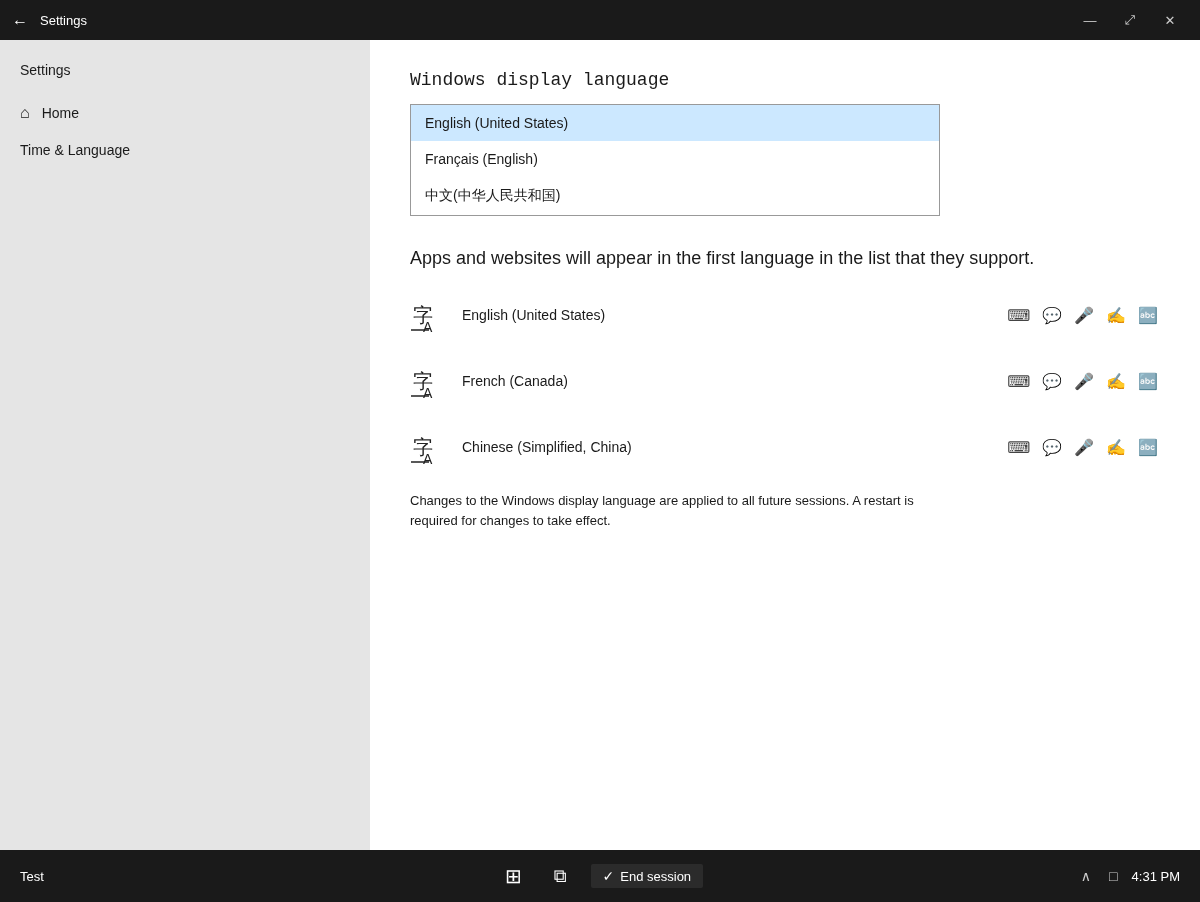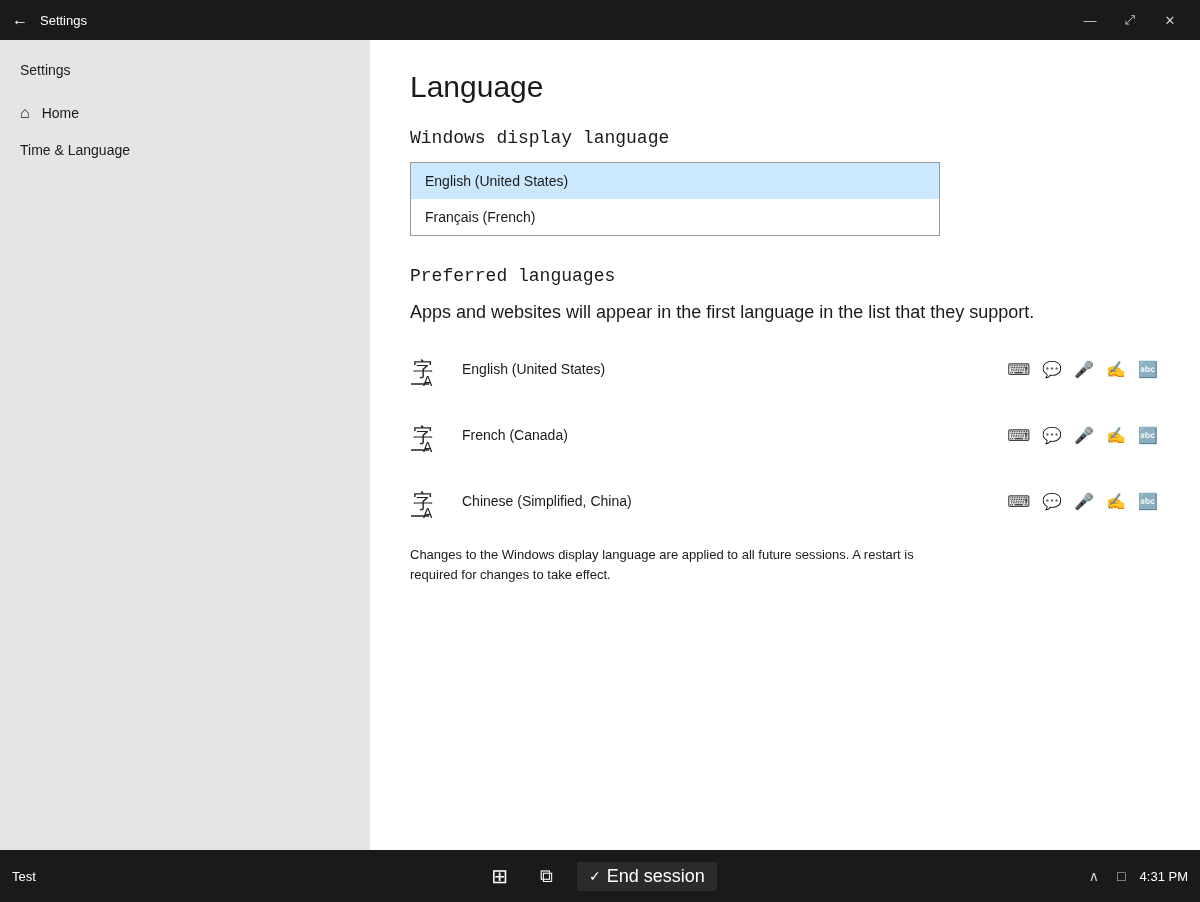--- a/index.html
+++ b/index.html
@@ -178,21 +178,21 @@
       font-weight: 400;
       color: #1a1a1a;
     }
 
     
     .taskbar {
       background: #1a1a1a;
       height: 52px;
       display: flex;
       align-items: center;
-      padding: 0 12px;
+      padding: 0 20px;
       flex-shrink: 0;
       color: #fff;
     }
     .taskbar-left {
       display: flex;
       align-items: center;
       gap: 6px;
       min-width: 120px;
     }
     .taskbar-label {
@@ -224,21 +224,21 @@
       gap: 6px;
       background: rgba(255,255,255,0.08);
       padding: 4px 12px;
       border-radius: 2px;
       cursor: pointer;
     }
     .taskbar-session-icon {
       font-size: 14px;
     }
     .taskbar-session-label {
-      font-size: 18px;
+      font-size: 13px;
       color: #fff;
     }
     .taskbar-right {
       display: flex;
       align-items: center;
       gap: 10px;
       min-width: 120px;
       justify-content: flex-end;
     }
     .taskbar-right-icon {
@@ -278,34 +278,35 @@
     <div class="sidebar-item">
       <span class="home-icon">⌂</span>
       <span>Home</span>
     </div>
     <div class="sidebar-item active">
       <span>Time &amp; Language</span>
     </div>
   </div>
 
   <div class="content">
-    <h1 class="page-title">Language</h1>
 
     <h2 class="section-title">Windows display language</h2>
 
     <div class="language-dropdown">
       <div class="lang-option selected">
         <span>English (United States)</span>
       </div>
       <div class="lang-option">
-        <span>Français (French)</span>
-      </div>
-    </div>
-
-    <h2 class="section-title">Preferred languages</h2>
+        <span>Français (English)</span>
+      </div>
+      <div class="lang-option">
+        <span>中文(中华人民共和国)</span>
+      </div>
+    </div>
+
     <p class="preferred-subtitle">Apps and websites will appear in the first language in the list that they support.</p>
 
     <div class="lang-list-item">
       <div class="lang-icon">
         <svg width="38" height="38" viewBox="0 0 38 38" fill="none">
           <text x="2" y="26" font-size="20" fill="#222">字</text>
           <text x="12" y="36" font-size="14" fill="#222">A</text>
           <line x1="0" y1="34" x2="18" y2="34" stroke="#222" stroke-width="1.5"></line>
         </svg>
       </div>

